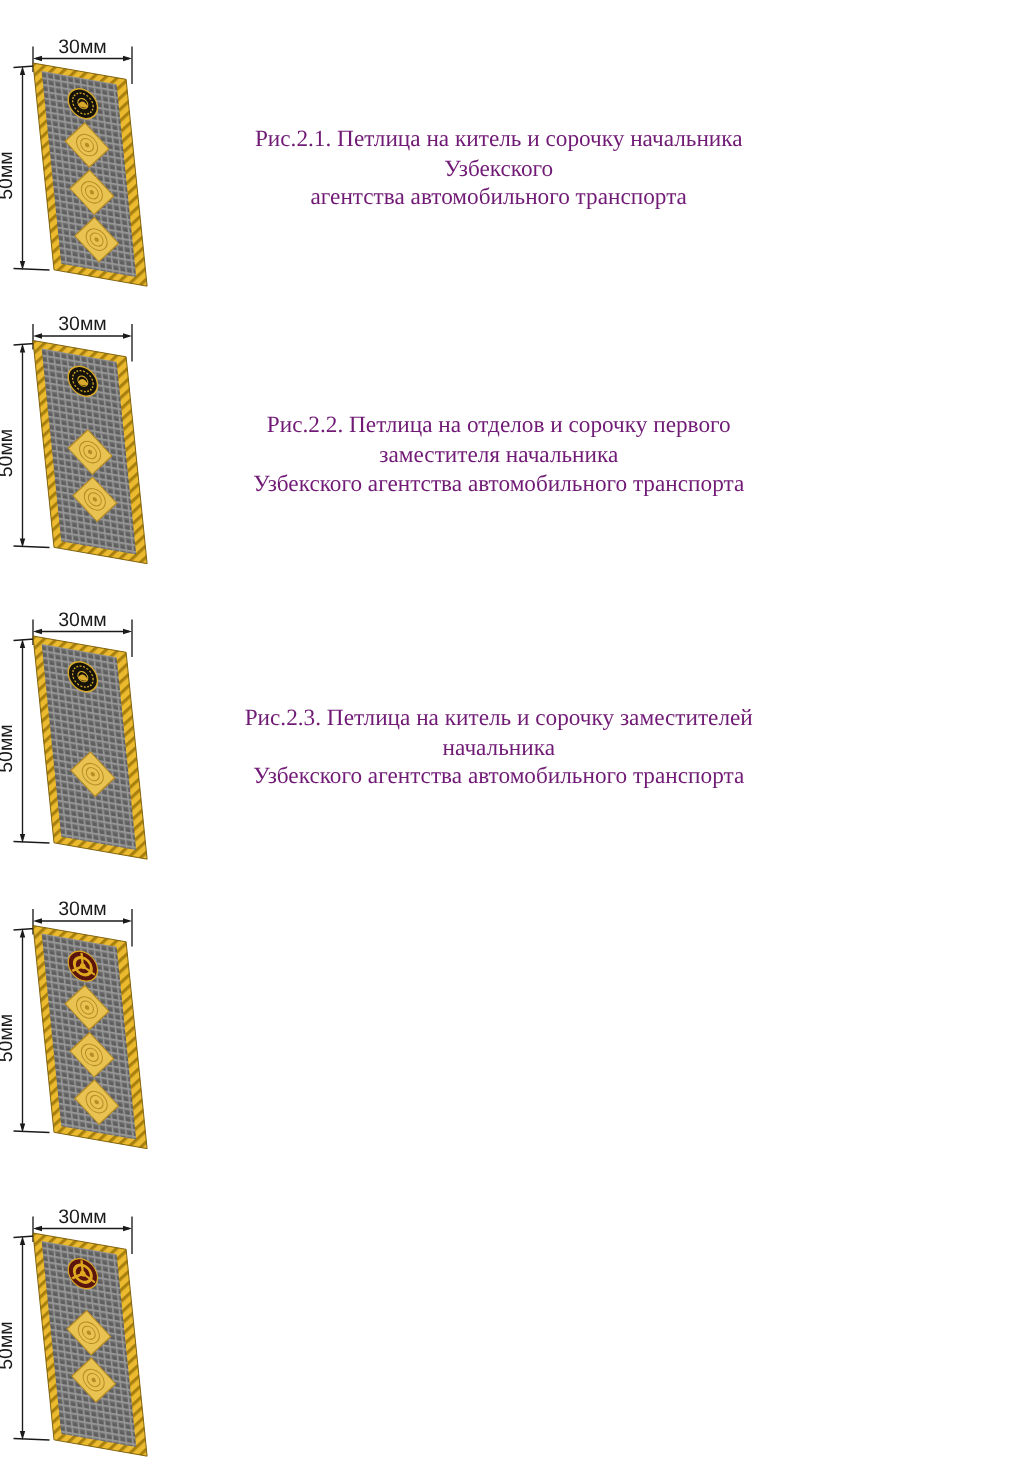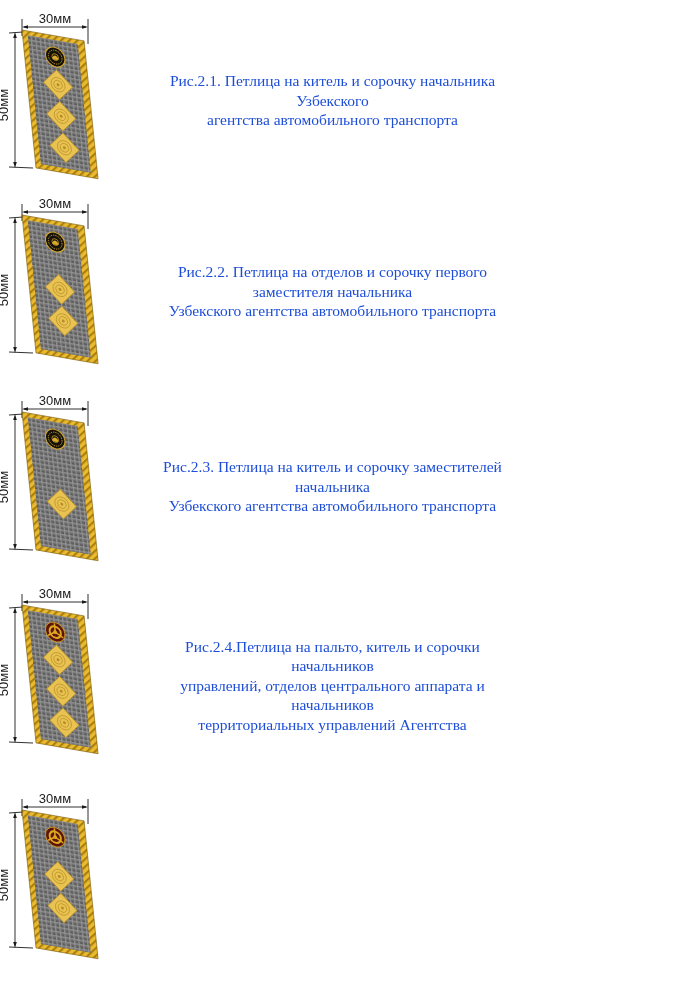--- a/index.html
+++ b/index.html
@@ -1,21 +1,21 @@
 <!DOCTYPE html>
 <html><head>
 <meta charset="utf-8">
 <style>
   html,body{margin:0;padding:0;background:#ffffff;}
   .page{
     position:relative;
     width:544px;height:983px;
     background:#ffffff;
     box-sizing:border-box;
-    padding-top:8px;
+    padding-top:20px;
     overflow:hidden;
     font-family:"Liberation Serif", serif;
   }
   .figure-row{display:flex;}
   .figure-row:nth-of-type(1){height:185px;}
   .figure-row:nth-of-type(2){height:197px;}
   .figure-row:nth-of-type(3){height:193px;}
   .figure-row:nth-of-type(4){height:205px;}
   .figure-row:nth-of-type(5){height:195px;}
   .patch-area{
@@ -27,21 +27,21 @@
   .caption-area{
     flex:1;
     display:flex;
     align-items:center;
     justify-content:center;
     padding-right:14px;
   }
   .caption{
     margin:16px;
     font:15.5px/1.26 "Liberation Serif", serif;
-    color:#1d4ed8;
+    color:#701a75;
     text-align:center;
     white-space:pre-line;
   }
 </style>
 </head>
 <body>
 
 <div class="page">
   <div id="figure-list">
   <div class="figure-row">
@@ -297,25 +297,20 @@
     <g transform="rotate(45)">
       <rect x="-10.6" y="-10.6" width="21.2" height="21.2" fill="#e8c352" stroke="#b88c25" stroke-width="0.8"></rect>
     </g>
     <circle r="7.2" fill="none" stroke="#b88c25" stroke-width="0.7"></circle>
     <circle r="4.4" fill="none" stroke="#b88c25" stroke-width="0.7"></circle>
     <circle r="1.5" fill="#b88c25"></circle>
   </g>
     </g>
   </svg>
         </div>
-    <div class="caption-area">
-      <p class="caption">Рис.2.4.Петлица на пальто, китель и сорочки начальников
-управлений, отделов центрального аппарата и начальников
-территориальных управлений Агентства</p>
-    </div>
   </div>
 
   <div class="figure-row">
     <div class="patch-area">
           <svg width="135" height="178" viewBox="0 0 135 178">
     <defs>
       <pattern id="weave4" width="4.6" height="4.6" patternUnits="userSpaceOnUse">
         <rect width="4.6" height="4.6" fill="#989898"></rect>
         <rect x="0.4" y="0.6" width="3.4" height="3.3" fill="#5e5e5e"></rect>
         <rect x="0.4" y="0.6" width="3.4" height="1.1" fill="#6f6f6f"></rect>

